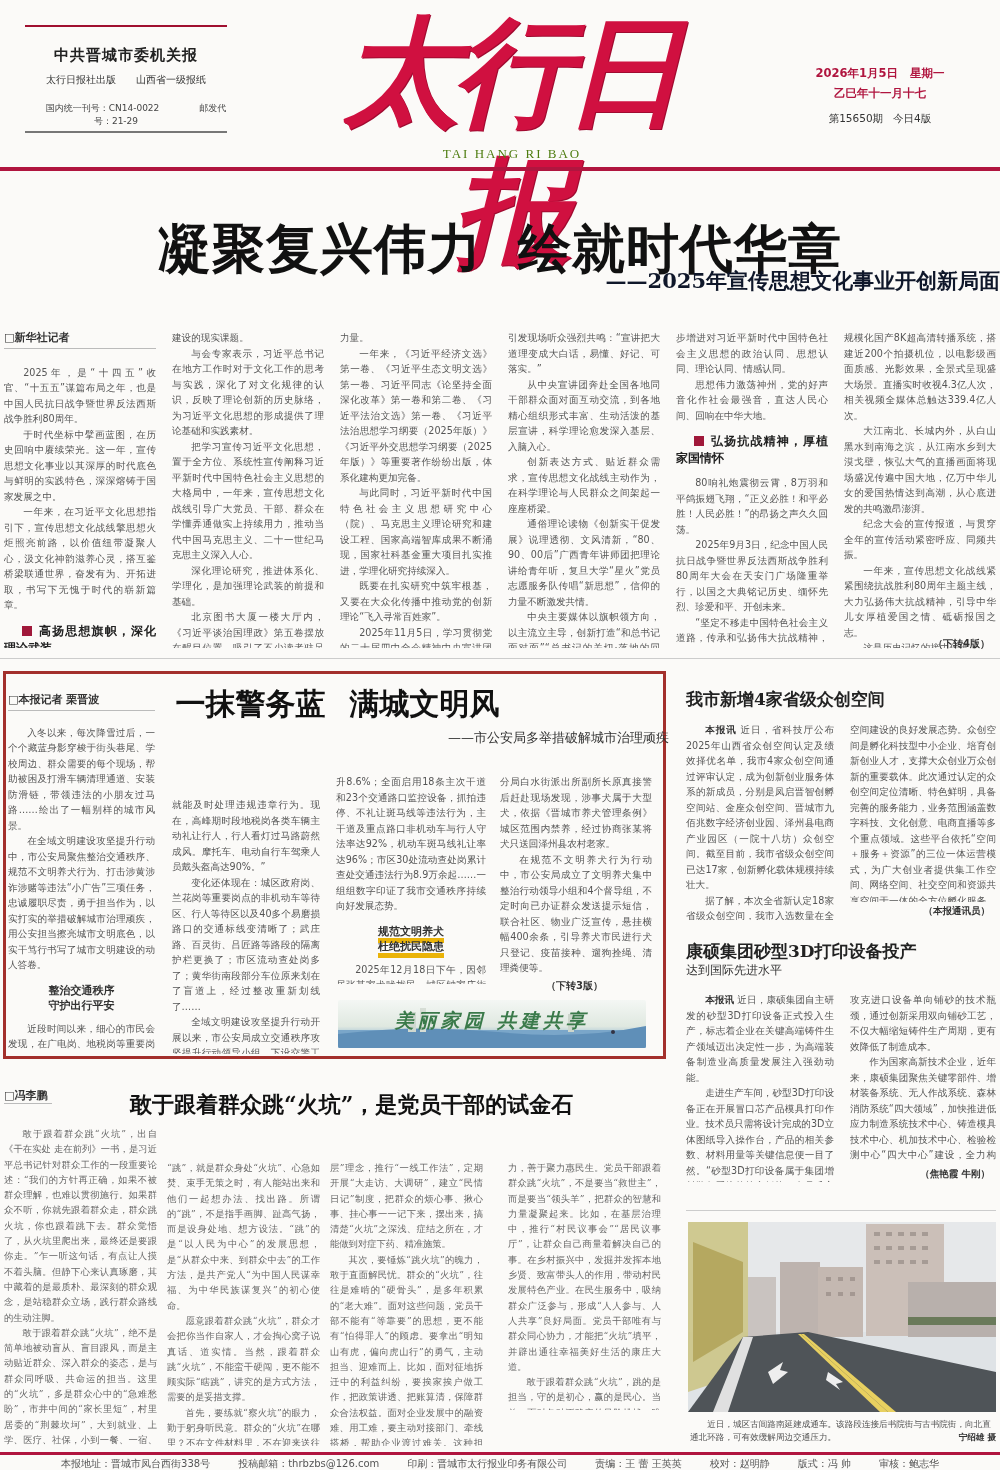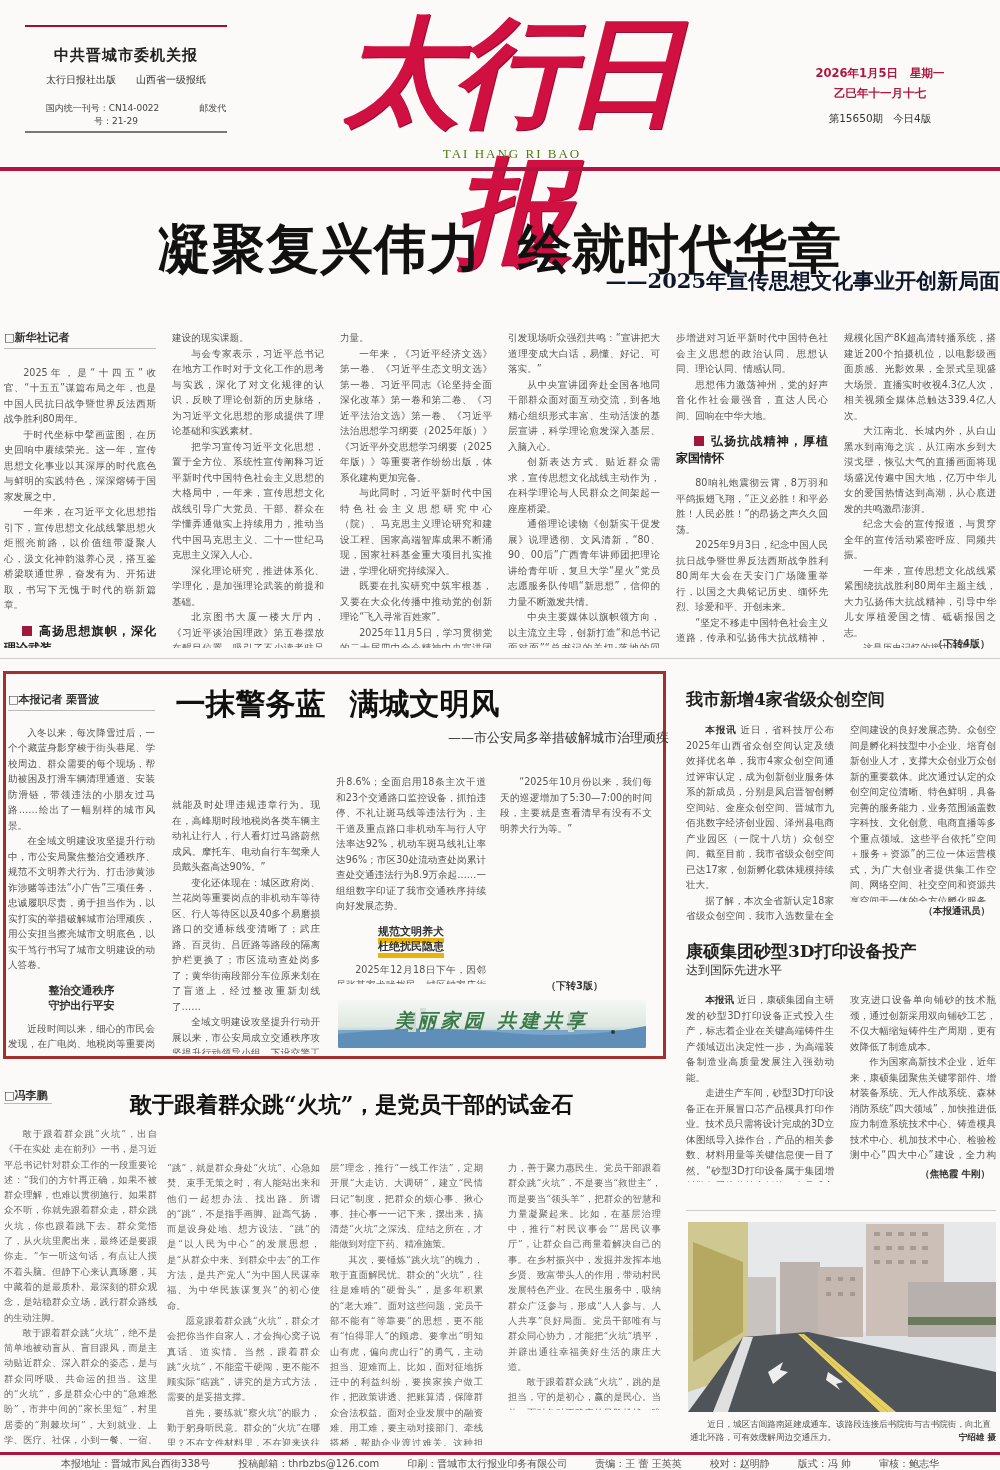--- a/index.html
+++ b/index.html
@@ -142,20 +142,22 @@
   </div>
   <div class="abs col" style="left:330px;top:100px;width:150px;height:210px">
     <p style="text-indent:0">升8.6%；全面启用18条主次干道和23个交通路口监控设备，抓拍违停、不礼让斑马线等违法行为，主干道及重点路口非机动车与行人守法率达92%，机动车斑马线礼让率达96%；市区30处流动查处岗累计查处交通违法行为8.9万余起……一组组数字印证了我市交通秩序持续向好发展态势。</p>
     <div class="subhead2">
         <div><span class="ul">规范文明养犬</span></div>
         <div><span class="ul">杜绝扰民隐患</span></div>
       </div>
     <p>2025年12月18日下午，因邻居张某家犬吠扰民，城区钟家庄街道南匠村居民李某在经历了沟通甚至吵架依然无果后，果断打了报警电话。正在辖区巡逻的市公安局城区</p>
   </div>
   <div class="abs col" style="left:494px;top:100px;width:152px;height:205px">
+    <p style="text-indent:0">分局白水街派出所副所长原真接警后赶赴现场发现，涉事犬属于大型犬，依据《晋城市养犬管理条例》城区范围内禁养，经过协商张某将犬只送回泽州县农村老家。</p>
+    <p>在规范不文明养犬行为行动中，市公安局成立了文明养犬集中整治行动领导小组和4个督导组，不定时向已办证群众发送提示短信，联合社区、物业广泛宣传，悬挂横幅400余条，引导养犬市民进行犬只登记、疫苗接种、遛狗拴绳、清理粪便等。</p>
     <p>“2025年10月份以来，我们每天的巡逻增加了5:30—7:00的时间段，主要就是查看清早有没有不文明养犬行为等。”</p>
   </div>
   <div class="abs" style="left:540px;top:305px;width:105px;text-align:left;font-size:10px;font-weight:bold;color:#333;font-family:'DejaVu Sans',sans-serif">（下转3版）</div>
 
   <div class="abs banner" style="left:332px;top:326px;width:308px;height:48px">
     <svg class="abs" style="left:0;top:0" width="308" height="48">
       <rect x="0" y="30" width="308" height="18" fill="#7aa6c9"></rect>
       <path d="M0 34 Q80 24 160 32 T308 26 L308 48 L0 48Z" fill="#5f8fb8"></path>
       <rect x="70" y="12" width="8" height="20" fill="#cfd8cf"></rect>
       <rect x="82" y="8" width="6" height="24" fill="#d6ddd5"></rect>

